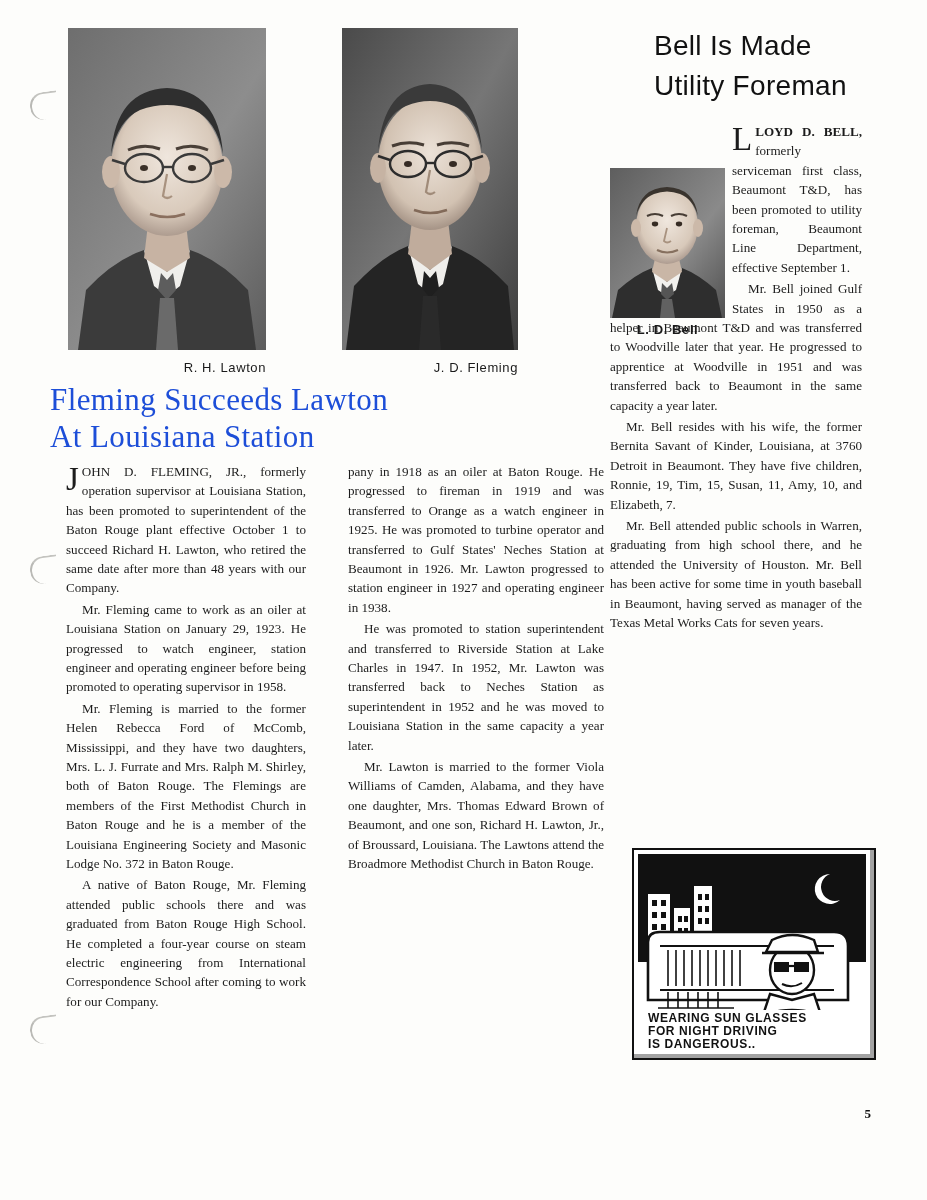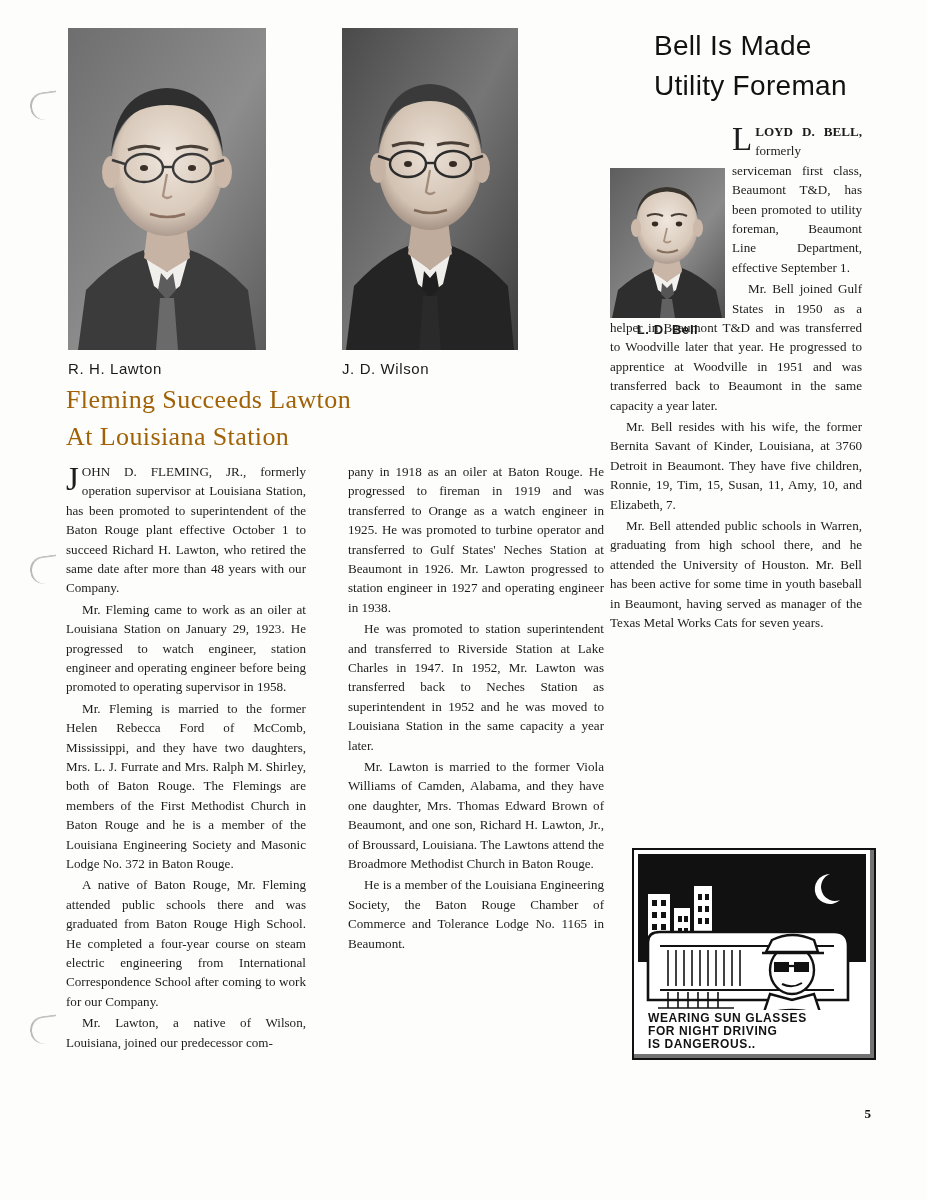--- a/index.html
+++ b/index.html
@@ -55,38 +55,38 @@
   .portrait {
     width: 100%;
     height: 100%;
     display: block;
   }
 
   .caption {
     position: absolute;
     top: 332px;
     font-family: "Liberation Sans", sans-serif;
-    font-size: 15px;
+    font-size: 13px;
     letter-spacing: 0.6px;
     color: #1a1a1a;
-    text-align: left;
+    text-align: right;
   }
   .caption.c1 { left: 0;   width: 198px; }
   .caption.c2 { left: 274px; width: 176px; }
 
   .headline {
     position: absolute;
-    left: 66px;
+    left: 50px;
     top: 381px;
     width: 530px;
     font-family: "Liberation Serif", serif;
-    font-size: 26px;
+    font-size: 31px;
     line-height: 37px;
     letter-spacing: 0.4px;
-    color: #a16207;
+    color: #1d4ed8;
   }
 
   .col {
     position: absolute;
     font-size: 13.1px;
     line-height: 19.4px;
     text-align: justify;
     color: #1c1c1c;
   }
   .col p {
@@ -152,21 +152,21 @@
   }
 
   
   .cartoon {
     position: absolute;
     left: 632px;
     top: 848px;
     width: 240px;
     height: 208px;
     border: 2px solid #111;
-    background: #737373;
+    background: #a3a3a3;
     overflow: hidden;
   }
   .pagenum {
     position: absolute;
     right: 56px;
     bottom: 78px;
     font-family: "Liberation Serif", serif;
     font-size: 13px;
     font-weight: bold;
     color: #111;
@@ -268,41 +268,39 @@
         <ellipse cx="66" cy="136" rx="4" ry="3" fill="#352b24"></ellipse>
         <ellipse cx="111" cy="136" rx="4" ry="3" fill="#352b24"></ellipse>
         <path d="M50 118 Q66 112 82 117" stroke="#473d35" stroke-width="3" fill="none"></path>
         <path d="M95 117 Q111 112 127 118" stroke="#473d35" stroke-width="3" fill="none"></path>
         <path d="M88 142 L84 164 Q88 168 93 164" stroke="#a08b79" stroke-width="2.2" fill="none"></path>
         <path d="M72 182 Q88 188 105 182" stroke="#826a59" stroke-width="2.6" fill="none"></path>
       </svg>
     </div>
 
     <div class="caption c1">R. H. Lawton</div>
-    <div class="caption c2">J. D. Wilson</div>
+    <div class="caption c2">J. D. Fleming</div>
   </div>
 
   <div class="headline">
     <div>Fleming Succeeds Lawton</div>
     <div>At Louisiana Station</div>
   </div>
 
   <div class="col col-1">
     <p class="first"><span class="dropcap">J</span><span>OHN D. FLEMING, JR., formerly operation supervisor at Louisiana Station, has been promoted to superintendent of the Baton Rouge plant effective October 1 to succeed Richard H. Lawton, who retired the same date after more than 48 years with our Company.</span></p>
     <p>Mr. Fleming came to work as an oiler at Louisiana Station on January 29, 1923. He progressed to watch engineer, station engineer and operating engineer before being promoted to operating supervisor in 1958.</p>
     <p>Mr. Fleming is married to the former Helen Rebecca Ford of McComb, Mississippi, and they have two daughters, Mrs. L. J. Furrate and Mrs. Ralph M. Shirley, both of Baton Rouge. The Flemings are members of the First Methodist Church in Baton Rouge and he is a member of the Louisiana Engineering Society and Masonic Lodge No. 372 in Baton Rouge.</p>
     <p>A native of Baton Rouge, Mr. Fleming attended public schools there and was graduated from Baton Rouge High School. He completed a four-year course on steam electric engineering from International Correspondence School after coming to work for our Company.</p>
-    <p>Mr. Lawton, a native of Wilson, Louisiana, joined our predecessor com-</p>
   </div>
 
   <div class="col col-2">
     <p class="first">pany in 1918 as an oiler at Baton Rouge. He progressed to fireman in 1919 and was transferred to Orange as a watch engineer in 1925. He was promoted to turbine operator and transferred to Gulf States' Neches Station at Beaumont in 1926. Mr. Lawton progressed to station engineer in 1927 and operating engineer in 1938.</p>
     <p>He was promoted to station superintendent and transferred to Riverside Station at Lake Charles in 1947. In 1952, Mr. Lawton was transferred back to Neches Station as superintendent in 1952 and he was moved to Louisiana Station in the same capacity a year later.</p>
     <p>Mr. Lawton is married to the former Viola Williams of Camden, Alabama, and they have one daughter, Mrs. Thomas Edward Brown of Beaumont, and one son, Richard H. Lawton, Jr., of Broussard, Louisiana. The Lawtons attend the Broadmore Methodist Church in Baton Rouge.</p>
-    <p>He is a member of the Louisiana Engineering Society, the Baton Rouge Chamber of Commerce and Tolerance Lodge No. 1165 in Beaumont.</p>
   </div>
 
   <div class="headline-right">
     <div>Bell Is Made</div>
     <div>Utility Foreman</div>
   </div>
 
   <div class="bell-photo">
     <svg class="portrait" viewBox="0 0 115 150" preserveAspectRatio="none">
       <defs>

